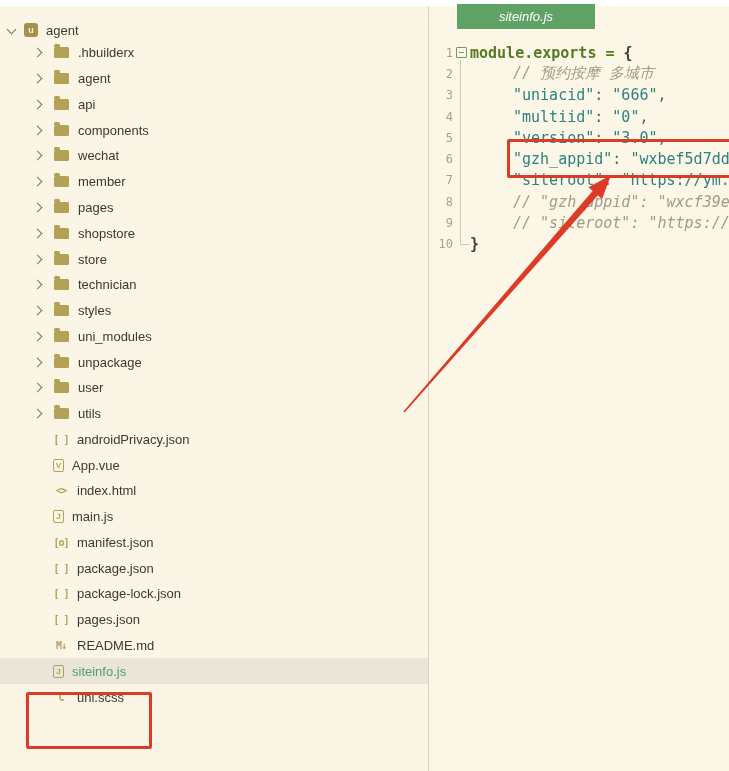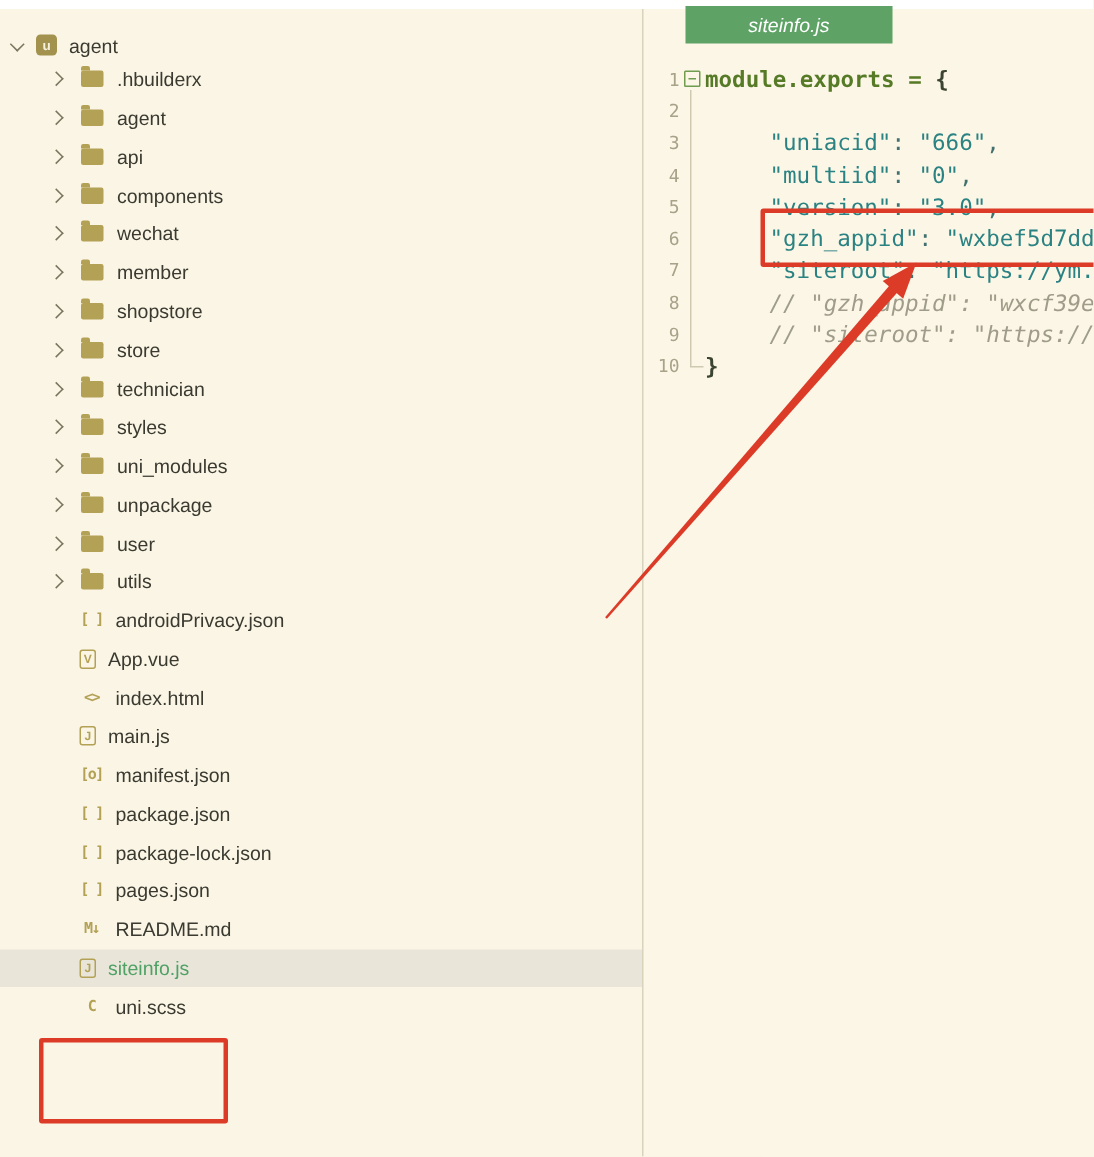--- a/index.html
+++ b/index.html
@@ -106,20 +106,25 @@
           <span class="lbl">wechat</span>
         </div>
         <div class="tree-row">
           <span class="chev right"></span>
           <span class="ic-folder"></span>
           <span class="lbl">member</span>
         </div>
         <div class="tree-row">
           <span class="chev right"></span>
           <span class="ic-folder"></span>
+          <span class="lbl">pages</span>
+        </div>
+        <div class="tree-row">
+          <span class="chev right"></span>
+          <span class="ic-folder"></span>
           <span class="lbl">shopstore</span>
         </div>
         <div class="tree-row">
           <span class="chev right"></span>
           <span class="ic-folder"></span>
           <span class="lbl">store</span>
         </div>
         <div class="tree-row">
           <span class="chev right"></span>
           <span class="ic-folder"></span>
@@ -211,21 +216,21 @@
   <div id="divider"></div>
 
   <div id="editor-panel">
     <div id="editor-tab">
       <span>siteinfo.js</span>
     </div>
     <div id="fold-guide"></div>
     <div id="fold-guide-stub"></div>
     <div id="code-area">
         <div class="code-row"><span class="gut">1</span><span class="foldcol"><span class="fold-box"></span></span><span class="ct" style="padding-left: 0px;"><span class="t-keyword">module.exports</span><span class="t-op"> = </span><span class="t-brace">{</span></span></div>
-        <div class="code-row"><span class="gut">2</span><span class="foldcol"></span></div>
+        <div class="code-row"><span class="gut">2</span><span class="foldcol"></span><span class="ct" style="padding-left: 43px;"><span class="t-comment">// 预约按摩 多城市</span></span></div>
         <div class="code-row"><span class="gut">3</span><span class="foldcol"></span><span class="ct" style="padding-left: 43px;"><span class="t-string">"uniacid"</span><span class="t-punct">: </span><span class="t-string">"666"</span><span class="t-punct">,</span></span></div>
         <div class="code-row"><span class="gut">4</span><span class="foldcol"></span><span class="ct" style="padding-left: 43px;"><span class="t-string">"multiid"</span><span class="t-punct">: </span><span class="t-string">"0"</span><span class="t-punct">,</span></span></div>
         <div class="code-row"><span class="gut">5</span><span class="foldcol"></span><span class="ct" style="padding-left: 43px;"><span class="t-string">"version"</span><span class="t-punct">: </span><span class="t-string">"3.0"</span><span class="t-punct">,</span></span></div>
         <div class="code-row"><span class="gut">6</span><span class="foldcol"></span><span class="ct" style="padding-left: 43px;"><span class="t-string">"gzh_appid"</span><span class="t-punct">: </span><span class="t-string">"wxbef5d7dd2</span></span></div>
         <div class="code-row"><span class="gut">7</span><span class="foldcol"></span><span class="ct" style="padding-left: 43px;"><span class="t-string">"siteroot"</span><span class="t-punct">: </span><span class="t-string">"https://ym.w</span></span></div>
         <div class="code-row"><span class="gut">8</span><span class="foldcol"></span><span class="ct" style="padding-left: 43px;"><span class="t-comment">// "gzh_appid": "wxcf39e3</span></span></div>
         <div class="code-row"><span class="gut">9</span><span class="foldcol"></span><span class="ct" style="padding-left: 43px;"><span class="t-comment">// "siteroot": "https://a</span></span></div>
         <div class="code-row"><span class="gut">10</span><span class="foldcol"></span><span class="ct" style="padding-left: 0px;"><span class="t-brace">}</span></span></div>
       </div>
   </div>

